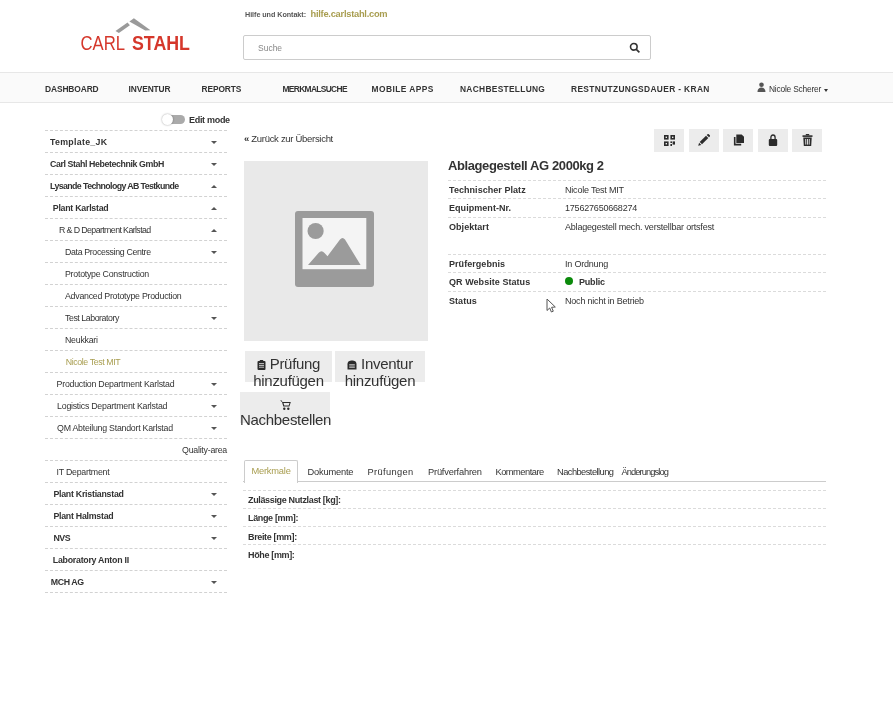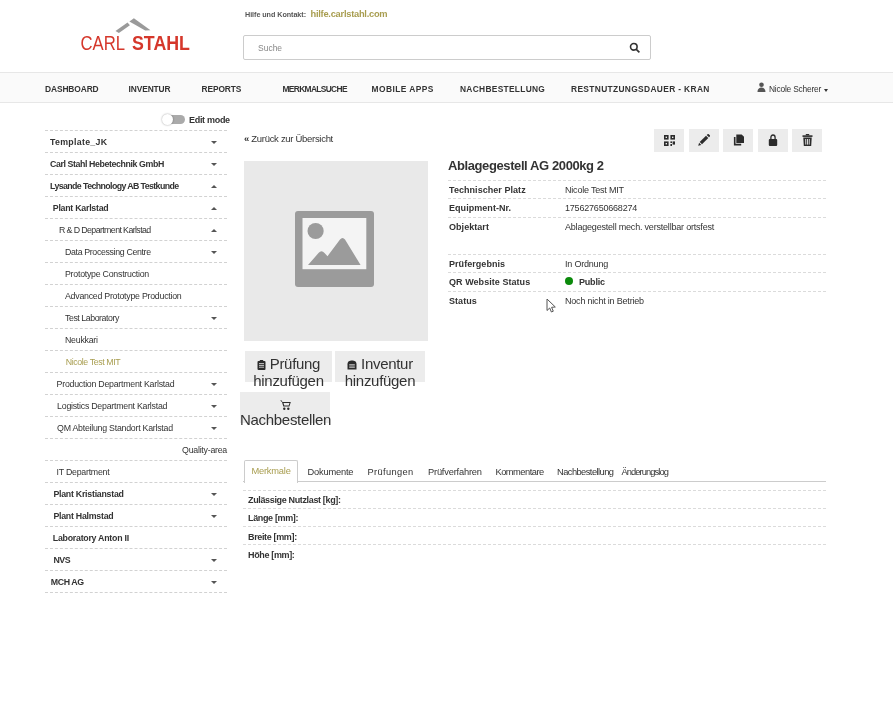--- a/index.html
+++ b/index.html
@@ -94,22 +94,22 @@
     <div class="srow" style="padding-left:20px; letter-spacing:-0.45px;">Test Laboratory<span class="caret"></span></div>
     <div class="srow" style="padding-left:20px;">Neukkari</div>
     <div class="srow olive" style="padding-left:20.8px; letter-spacing:-0.4px;">Nicole Test MIT</div>
     <div class="srow" style="padding-left:11.6px;">Production Department Karlstad<span class="caret"></span></div>
     <div class="srow" style="padding-left:12.1px;">Logistics Department Karlstad<span class="caret"></span></div>
     <div class="srow" style="padding-left:12.1px;">QM Abteilung Standort Karlstad<span class="caret"></span></div>
     <div class="srow" style="padding-left:11.6px;text-align:right;">Quality-area</div>
     <div class="srow" style="padding-left:11.6px;">IT Department</div>
     <div class="srow b" style="padding-left:8.4px;">Plant Kristianstad<span class="caret"></span></div>
     <div class="srow b" style="padding-left:8.4px;">Plant Halmstad<span class="caret"></span></div>
+    <div class="srow b" style="padding-left:8.4px; letter-spacing:-0.45px;">NVS<span class="caret"></span></div>
     <div class="srow b" style="padding-left:7.8px;">Laboratory Anton II</div>
-    <div class="srow b" style="padding-left:8.4px; letter-spacing:-0.45px;">NVS<span class="caret"></span></div>
     <div class="srow b" style="padding-left:5.8px; letter-spacing:-0.4px;">MCH AG<span class="caret"></span></div>
   </div>
 
   <div class="abs" id="back"><b>«</b> Zurück zur Übersicht</div>
 
   <div class="abs" id="imgbox"></div>
   <svg class="abs" style="left:295px; top:211px;" width="79" height="76" viewBox="0 0 79 76">
     <rect x="0" y="0" width="79" height="76" rx="3" fill="#9b9b9b"></rect>
     <rect x="7.5" y="7" width="63.8" height="51.2" fill="#f4f4f4"></rect>
     <circle cx="20.6" cy="20" r="8.1" fill="#9b9b9b"></circle>

